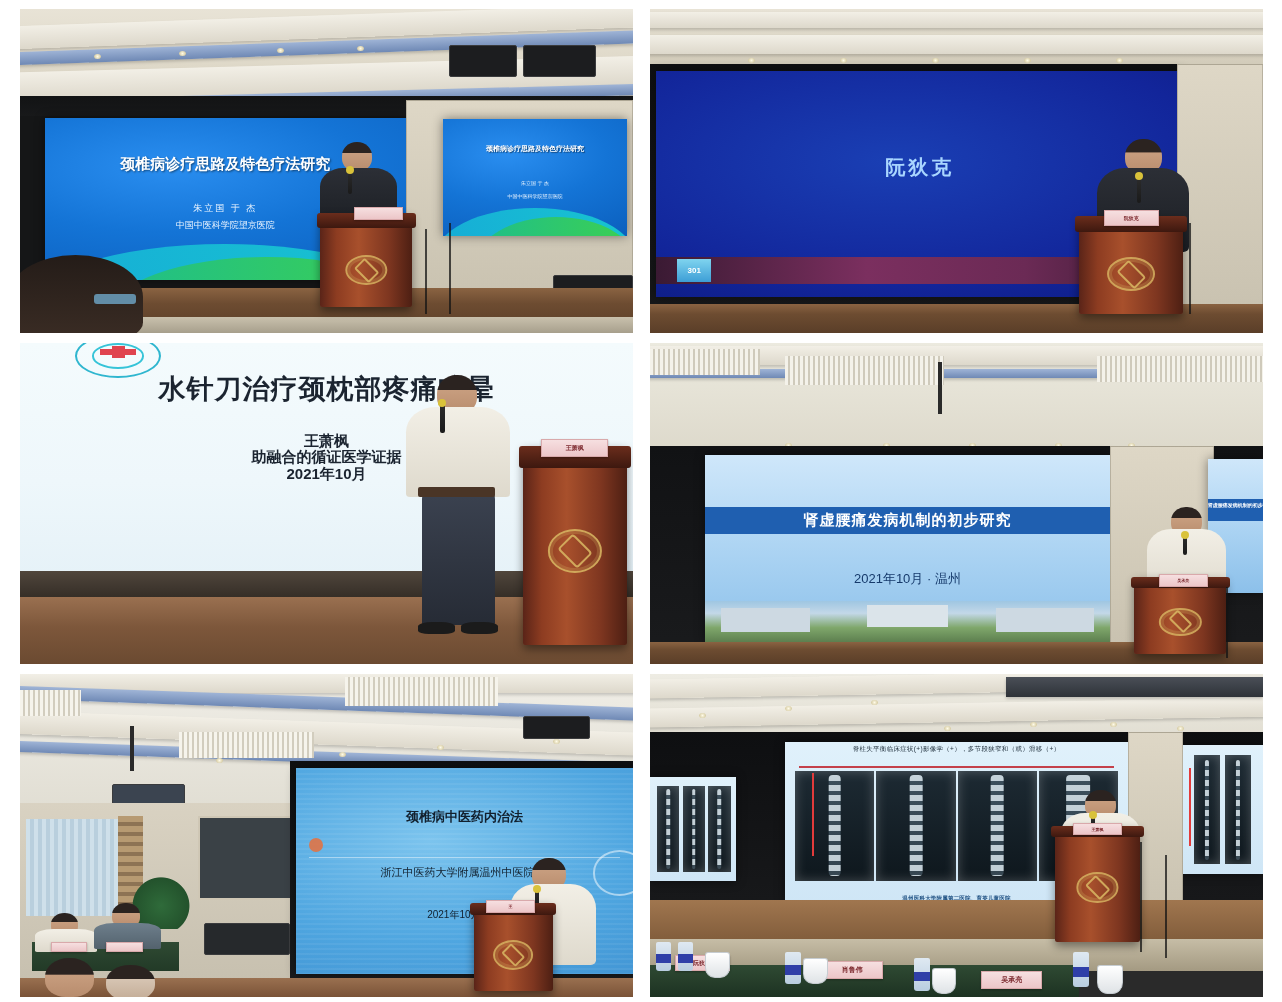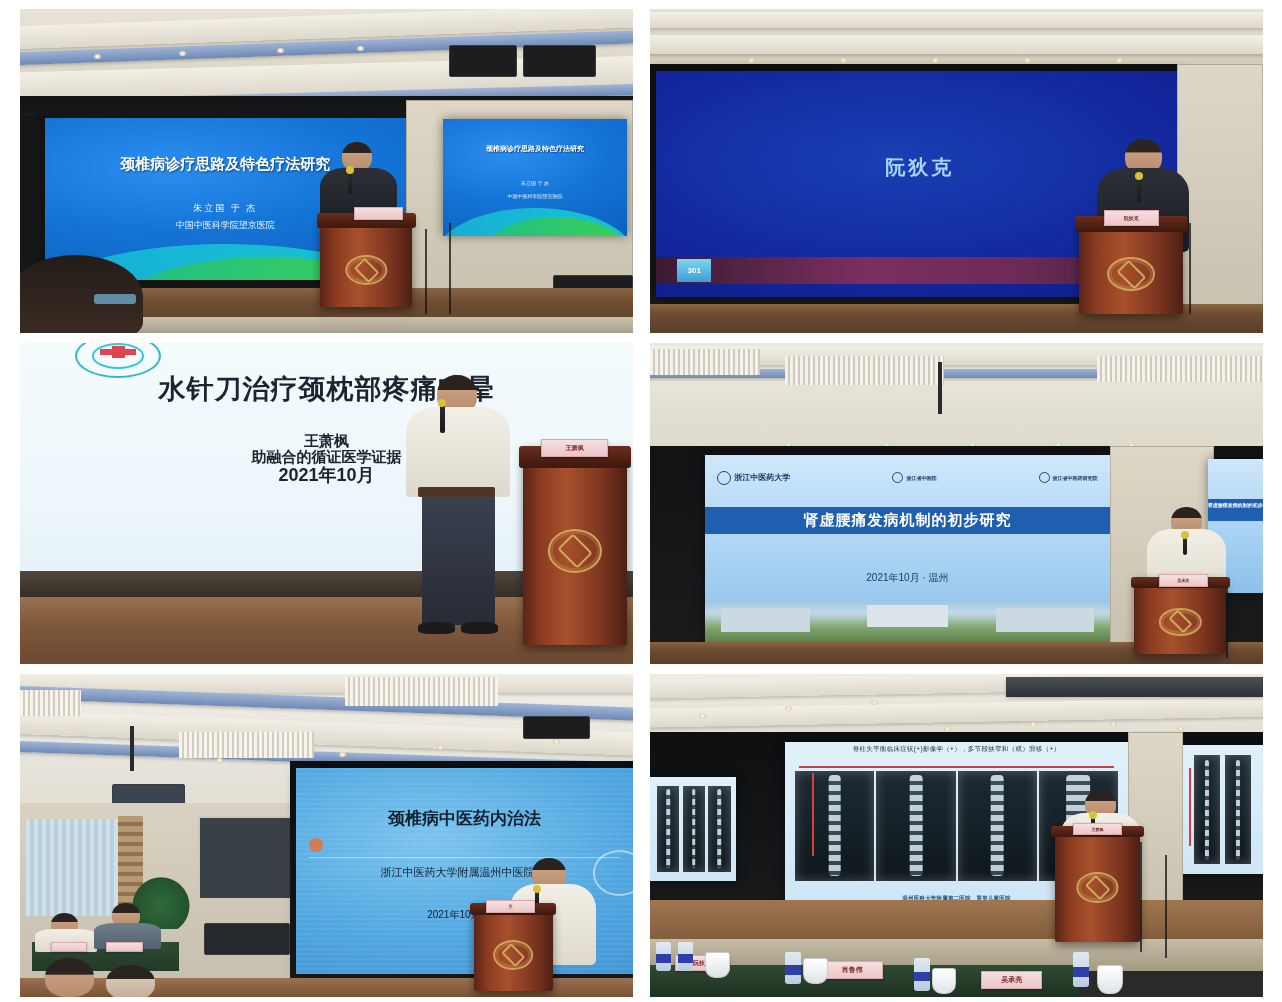--- a/index.html
+++ b/index.html
@@ -296,21 +296,21 @@
     <div class="screen screen-light" style="left:0;top:0;width:100%;height:72%;box-shadow:none;">
 
       <div style="position:absolute;left:9%;top:-4%;width:14%;height:19%;border-radius:50%;border:2px solid #2fb6cf;">
         <div style="position:absolute;inset:18%;border-radius:50%;border:2px solid #36c4d8;"></div>
         <div style="position:absolute;left:42%;top:26%;width:16%;height:30%;background:#e0444f;"></div>
         <div style="position:absolute;left:28%;top:33%;width:44%;height:16%;background:#e0444f;"></div>
       </div>
       <div class="slide-title" style="top:13%;font-size:27px;color:#1b2430;letter-spacing:1px;">水针刀治疗颈枕部疼痛眩晕</div>
       <div class="slide-line" style="top:38%;font-size:15px;color:#1b2430;font-weight:bold;">王萧枫</div>
       <div class="slide-line" style="top:45%;font-size:15px;color:#1b2430;font-weight:bold;">助融合的循证医学证据</div>
-      <div class="slide-line" style="top:52.5%;font-size:18px;color:#1b2430;font-weight:bold;">2021年10月</div>
+      <div class="slide-line" style="top:52.5%;font-size:15px;color:#1b2430;font-weight:bold;">2021年10月</div>
     </div>
 
     <div class="stagefront" style="top:71%;height:8%;background:linear-gradient(180deg,#50463c,#352e27);"></div>
     <div class="stagefloor" style="top:79%;height:21%;background:linear-gradient(180deg,#9a7050,#7d573b 45%,#6b4a31);"></div>
 
     <div class="person-head" style="left:68%;top:10%;width:6.5%;height:12%;"></div>
     <div class="person-body shirt-white" style="left:63%;top:20%;width:17%;height:28%;border-radius:28% 28% 4% 4%;"></div>
     <div style="position:absolute;left:65.5%;top:46%;width:12%;height:42%;background:linear-gradient(180deg,#3b4250,#262b35);border-radius:6% 6% 2% 2%;"></div>
     <div style="position:absolute;left:65%;top:45%;width:12.5%;height:3%;background:#4a3526;border-radius:2px;"></div>
     <div style="position:absolute;left:65%;top:87%;width:6%;height:3.5%;background:#1b1b1b;border-radius:40% 40% 30% 30%;"></div>
@@ -335,38 +335,24 @@
     <div class="downlight" style="left:22%;top:31%"></div>
     <div class="downlight" style="left:38%;top:31%"></div>
     <div class="downlight" style="left:52%;top:31%"></div>
     <div class="downlight" style="left:66%;top:31%"></div>
     <div class="downlight" style="left:78%;top:31%"></div>
 
     <div class="darkpanel" style="left:0;top:32%;width:100%;height:68%;background:linear-gradient(180deg,#111214,#1a1b1d);"></div>
 
     <div class="screen screen-ltblue" style="left:9%;top:35%;width:66%;height:58%;">
 
-      <div style="position:absolute;left:3%;right:3%;top:4%;height:16%;display:flex;align-items:center;justify-content:space-between;">
-        <div style="display:flex;align-items:center;gap:3px;">
-          <div style="width:14px;height:14px;border-radius:50%;border:1.5px solid #1f3f7a;"></div>
-          <div style="font-size:8px;color:#12305e;font-weight:bold;">浙江中医药大学</div>
-        </div>
-        <div style="display:flex;align-items:center;gap:3px;">
-          <div style="width:11px;height:11px;border-radius:50%;border:1.5px solid #1f3f7a;"></div>
-          <div style="font-size:5px;color:#12305e;font-weight:bold;">浙江省中医院</div>
-        </div>
-        <div style="display:flex;align-items:center;gap:3px;">
-          <div style="width:11px;height:11px;border-radius:50%;border:1.5px solid #1f3f7a;"></div>
-          <div style="font-size:5px;color:#12305e;font-weight:bold;">浙江省中医药研究院</div>
-        </div>
-      </div>
       <div style="position:absolute;left:0;right:0;top:28%;height:14%;background:#1f5fb0;display:flex;align-items:center;justify-content:center;">
         <div style="font-size:15px;color:#ffffff;font-weight:bold;letter-spacing:1px;">肾虚腰痛发病机制的初步研究</div>
       </div>
-      <div class="slide-line" style="top:62%;font-size:10px;color:#163a6b;">2021年10月 · 温州</div>
+      <div class="slide-line" style="top:62%;font-size:13px;color:#163a6b;">2021年10月 · 温州</div>
       <div style="position:absolute;left:0;right:0;bottom:0;height:22%;background:linear-gradient(180deg,#9fc6e2 0%,#c3d8e8 30%,#7fa76b 65%,#5d7f4f 100%);">
         <div style="position:absolute;left:4%;top:18%;width:22%;height:58%;background:#cdd9e2;"></div>
         <div style="position:absolute;left:40%;top:12%;width:20%;height:52%;background:#dbe4ea;"></div>
         <div style="position:absolute;left:72%;top:18%;width:24%;height:58%;background:#cdd9e2;"></div>
       </div>
     </div>
 
     <div class="stone" style="left:75%;top:32%;width:17%;height:62%;"></div>
     <div class="screen screen-ltblue" style="left:91%;top:36%;width:9%;height:42%;">
       <div style="position:absolute;left:0;right:0;top:30%;height:16%;background:#1f5fb0;"></div>
@@ -405,21 +391,21 @@
 
     <div class="backwall" style="top:40%;height:58%;"></div>
     <div class="curtain" style="left:1%;top:45%;width:17%;height:30%;"></div>
     <div style="position:absolute;left:16%;top:44%;width:4%;height:32%;background:repeating-linear-gradient(180deg,#b79a72 0 6px,#8d7354 6px 10px);"></div>
     <div class="darkpanel" style="left:29%;top:44%;width:16%;height:26%;background:#3a4146;border:2px solid #cfc7b5;"></div>
     <div class="plant" style="left:18%;top:61%;width:10%;height:18%;"></div>
 
     <div class="darkpanel" style="left:44%;top:27%;width:56%;height:68%;background:linear-gradient(180deg,#0f1012,#1a1b1d);"></div>
     <div class="screen" style="left:45%;top:29%;width:55%;height:64%;background:radial-gradient(110% 90% at 40% 35%,#7cc4ee 0%,#4fa6e0 55%,#3f92d2 100%);">
       <div style="position:absolute;left:0;right:0;top:0;bottom:0;background:repeating-linear-gradient(180deg,rgba(255,255,255,.06) 0 2px,rgba(0,0,0,0) 2px 5px);"></div>
-      <div class="slide-title" style="top:20%;font-size:17px;color:#12202e;">颈椎病中医药内治法</div>
+      <div class="slide-title" style="top:20%;font-size:13px;color:#12202e;">颈椎病中医药内治法</div>
       <div style="position:absolute;left:4%;top:34%;width:14px;height:14px;border-radius:50%;background:#e8703b;opacity:.85;"></div>
       <div style="position:absolute;left:4%;right:4%;top:43%;height:1px;background:rgba(255,255,255,.45);"></div>
       <div class="slide-line" style="top:47%;font-size:11px;color:#12202e;">浙江中医药大学附属温州中医院  王</div>
       <div class="slide-line" style="top:68%;font-size:10px;color:#12202e;">2021年10月16日</div>
       <div style="position:absolute;right:-4%;top:40%;width:16%;height:22%;border-radius:50%;border:2px solid rgba(255,255,255,.5);"></div>
     </div>
 
     <div class="stagefloor" style="height:6%;background:linear-gradient(180deg,#9a7050,#7a5337);"></div>
 
     <div class="person-head" style="left:83.5%;top:57%;width:5.5%;height:10%;"></div>

